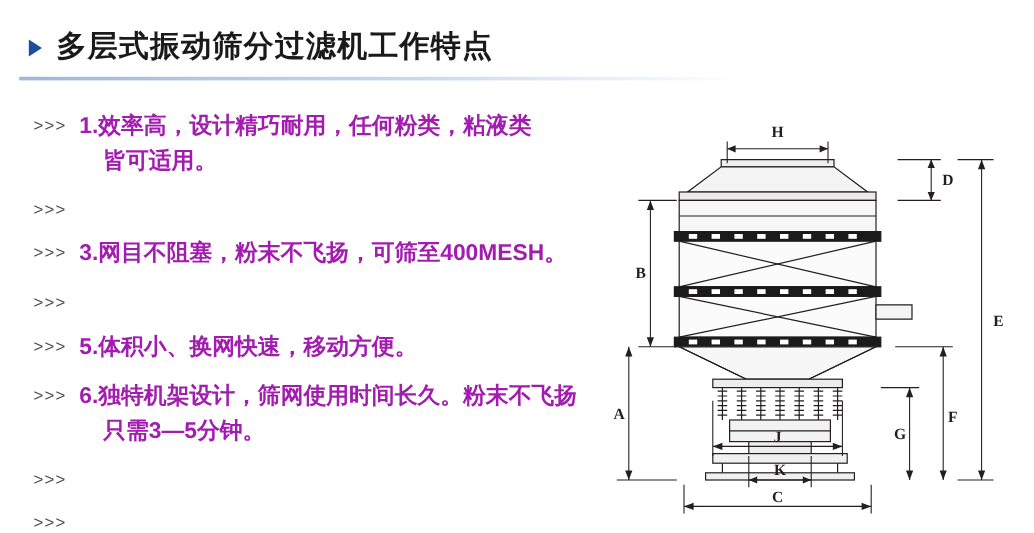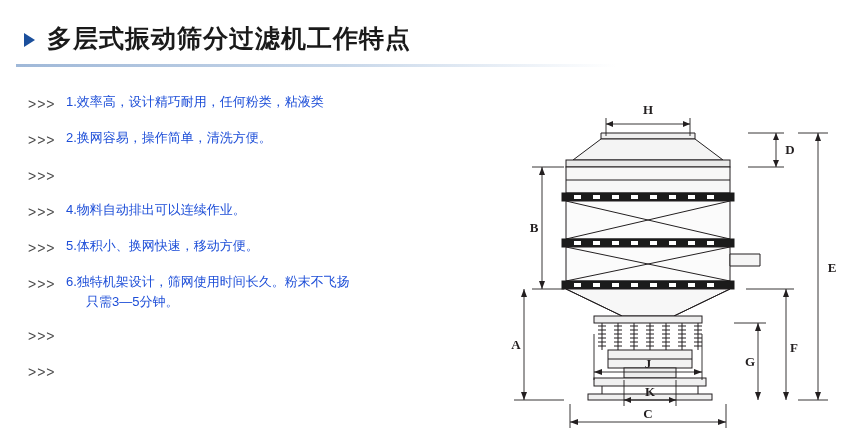--- a/index.html
+++ b/index.html
@@ -63,23 +63,24 @@
   .marker {
     font-family: "Liberation Sans", sans-serif;
     font-size: 14px;
     color: #4a4a4a;
     letter-spacing: 1px;
     width: 38px;
     flex: 0 0 38px;
     padding-top: 2px;
   }
   .feature-text {
-    font-size: 13px;
-    color: #1d4ed8;
+    font-size: 19px;
+    color: #a21caf;
     white-space: pre-line;
+    font-weight: bold;
   }
   .feature-text .indent-line {
     display: block;
     padding-left: 20px;
   }
 
   
   .diagram {
     position: absolute;
     left: 498px; top: 84px;
@@ -101,35 +102,34 @@
   <div class="title-row">
     <span class="triangle-icon"></span>
     <span class="title-text">多层式振动筛分过滤机工作特点</span>
   </div>
   <div class="title-underline"></div>
 
   <div class="features">
 
     <div class="feature">
       <span class="marker">&gt;&gt;&gt;</span>
-      <span class="feature-text"><span>1.</span><span>效率高，设计精巧耐用，任何粉类，粘液类</span></span>
-    </div>
-
-    <div class="feature">
-      <span class="marker">&gt;&gt;&gt;</span>
-      <span class="feature-text"><span>2.</span><span>换网容易，操作简单，清洗方便。</span></span>
-    </div>
-
-    <div class="feature">
-      <span class="marker">&gt;&gt;&gt;</span>
-    </div>
-
-    <div class="feature">
-      <span class="marker">&gt;&gt;&gt;</span>
-      <span class="feature-text"><span>4.</span><span>物料自动排出可以连续作业。</span></span>
+      <span class="feature-text"><span>1.</span><span>效率高，设计精巧耐用，任何粉类，粘液类</span><span class="indent-line">皆可适用。</span></span>
+    </div>
+
+    <div class="feature">
+      <span class="marker">&gt;&gt;&gt;</span>
+    </div>
+
+    <div class="feature">
+      <span class="marker">&gt;&gt;&gt;</span>
+      <span class="feature-text"><span>3.</span><span>网目不阻塞，粉末不飞扬，可筛至400MESH。</span></span>
+    </div>
+
+    <div class="feature">
+      <span class="marker">&gt;&gt;&gt;</span>
     </div>
 
     <div class="feature">
       <span class="marker">&gt;&gt;&gt;</span>
       <span class="feature-text"><span>5.</span><span>体积小、换网快速，移动方便。</span></span>
     </div>
 
     <div class="feature">
       <span class="marker">&gt;&gt;&gt;</span>
       <span class="feature-text"><span>6.</span><span>独特机架设计，筛网使用时间长久。粉末不飞扬</span><span class="indent-line">只需3—5分钟。</span></span>

